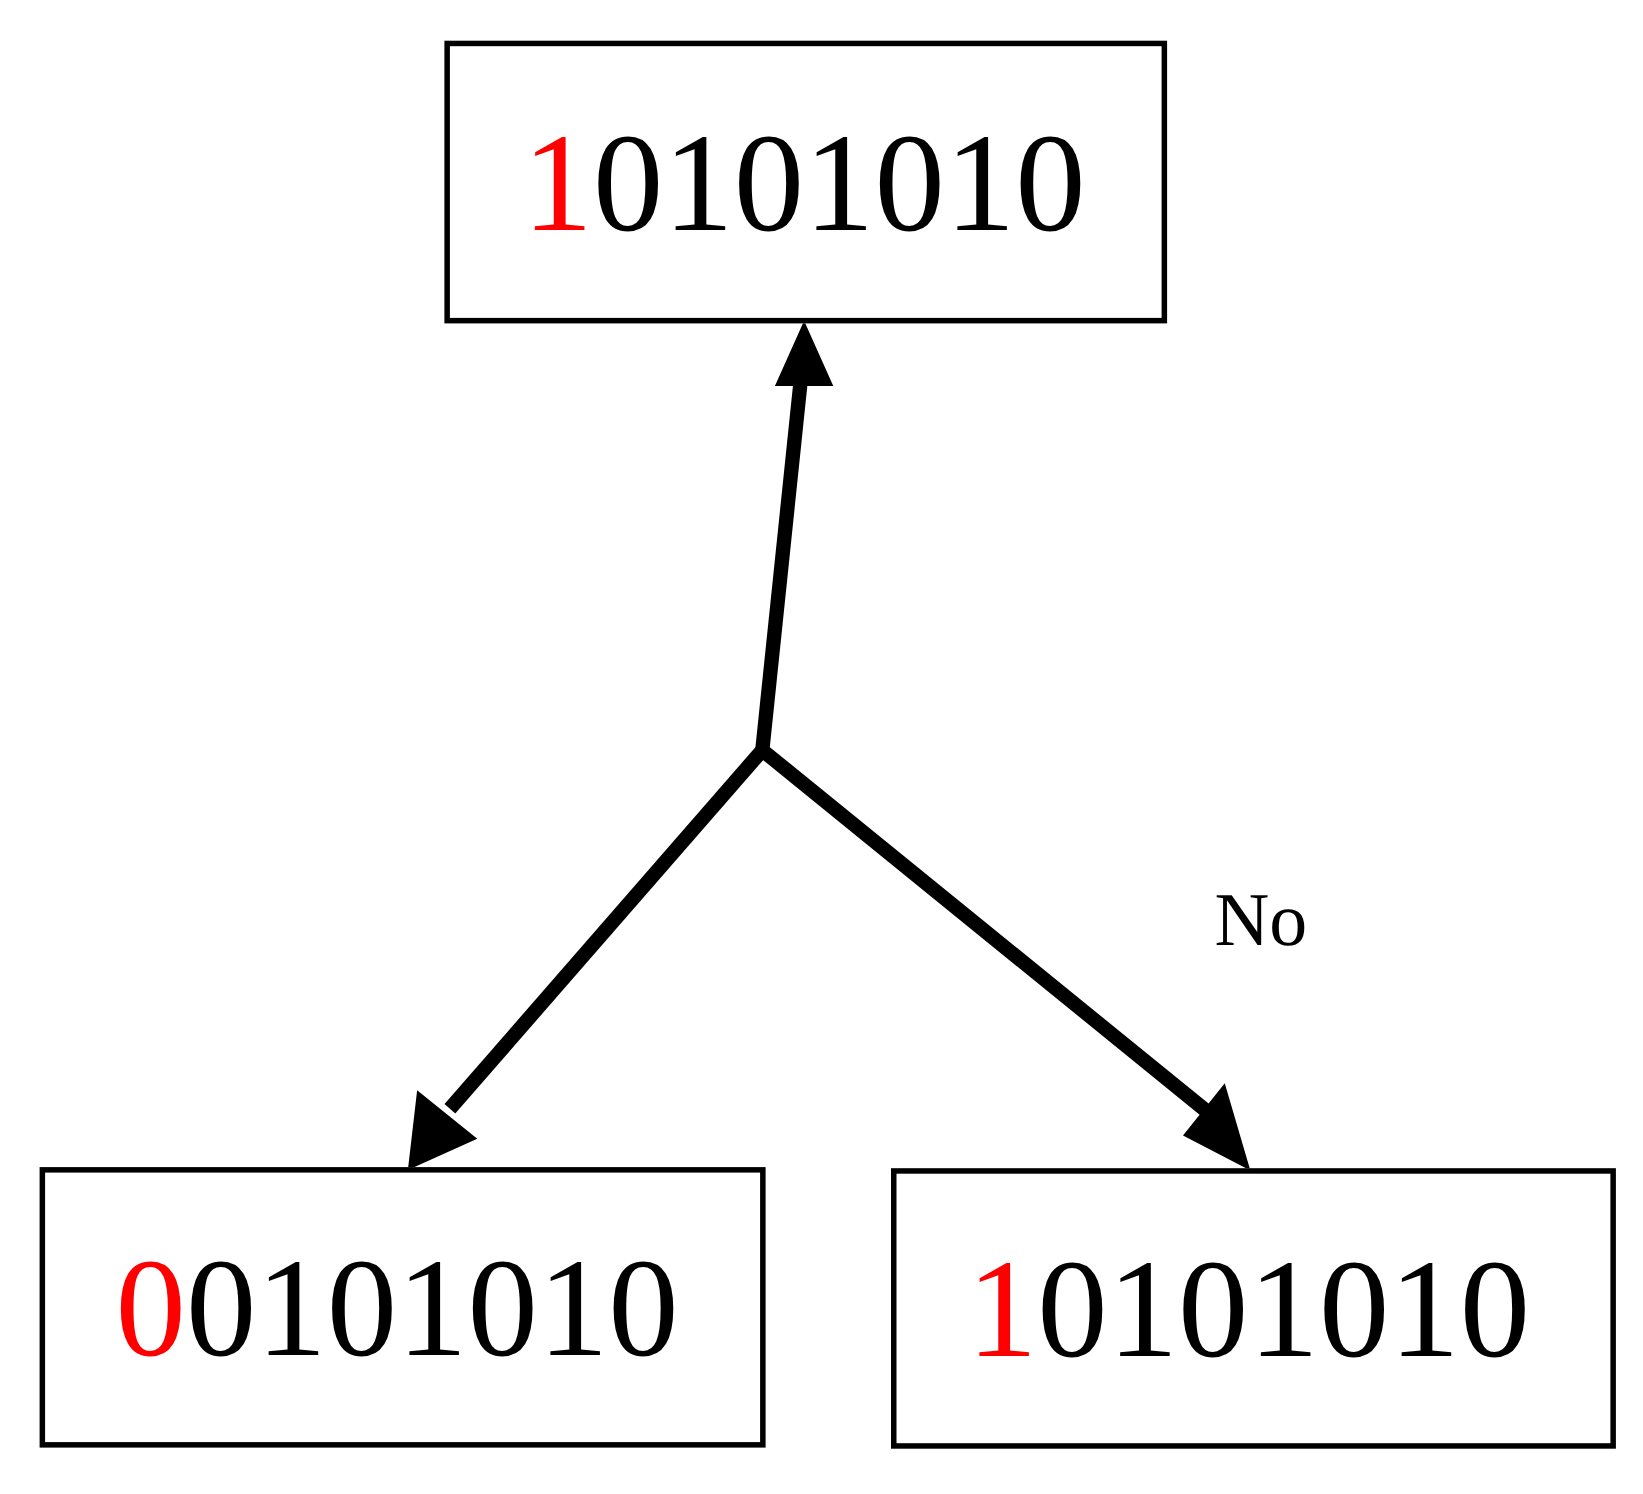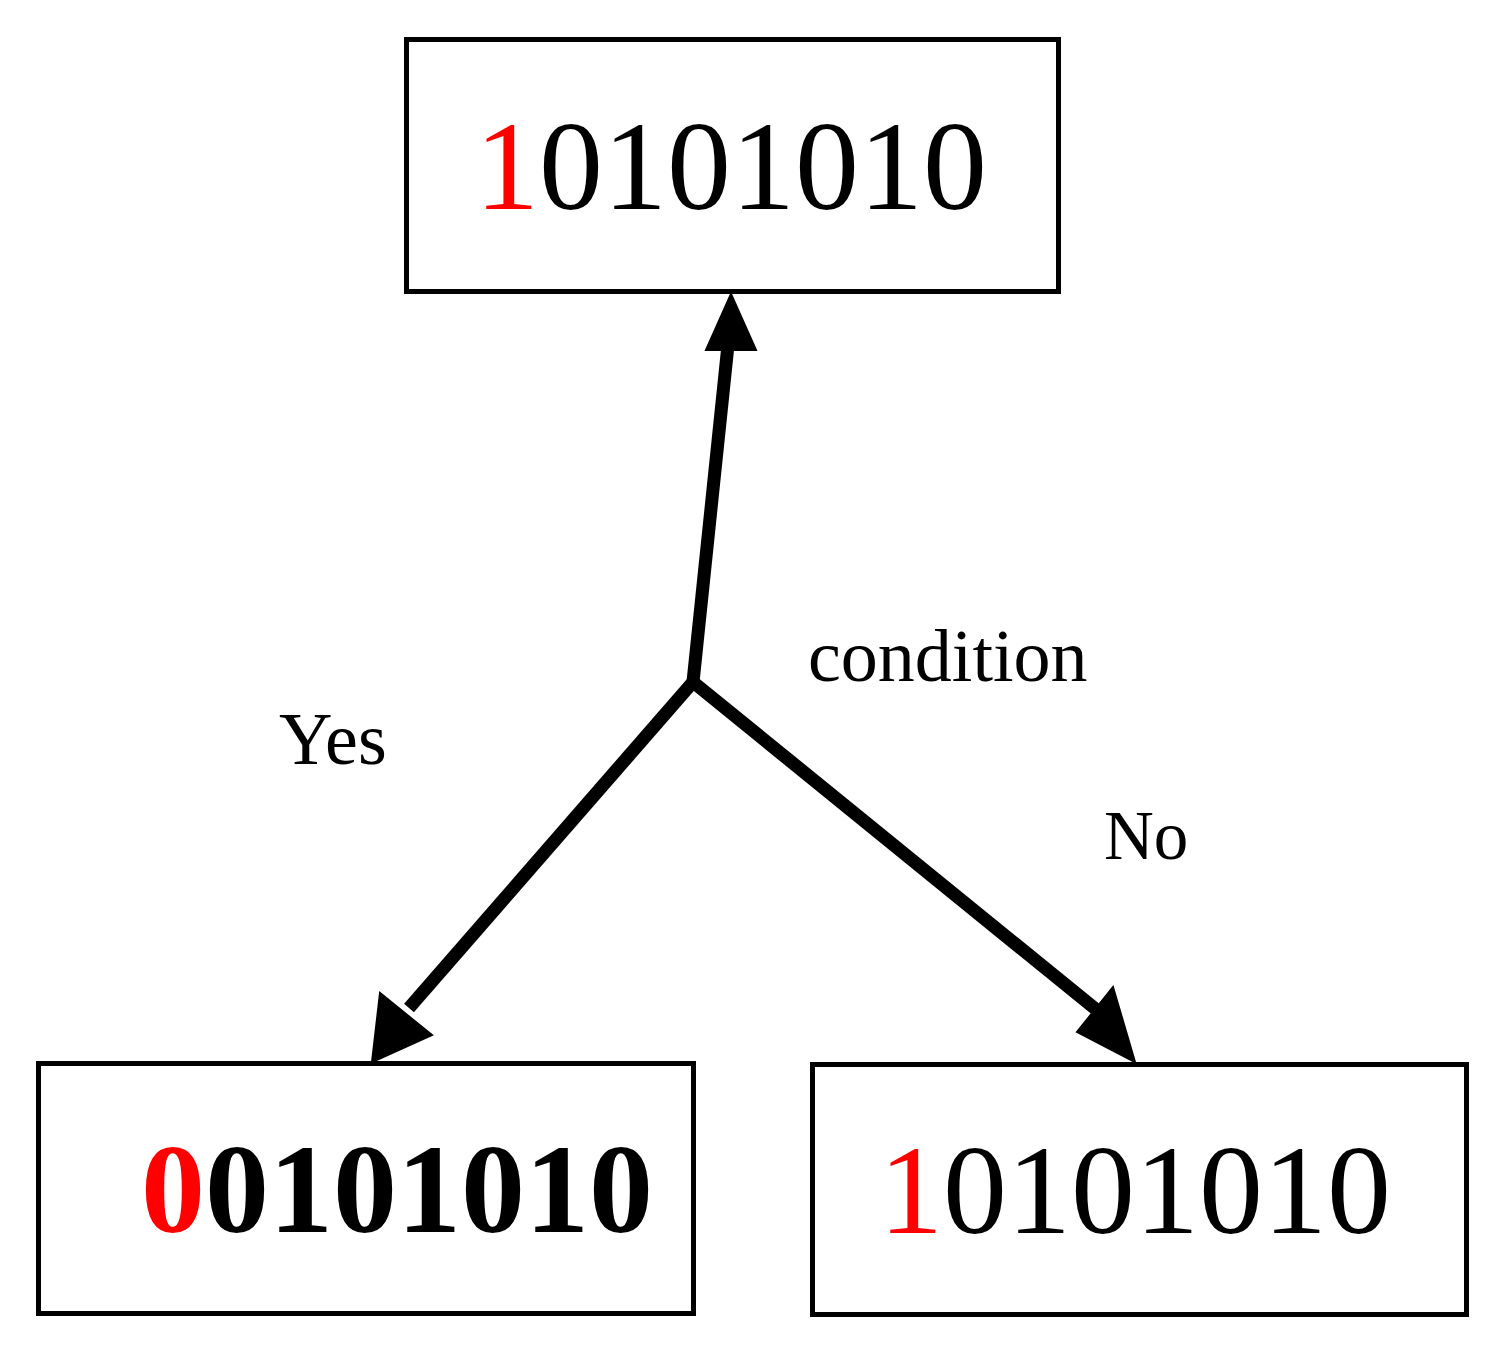--- a/index.html
+++ b/index.html
@@ -55,22 +55,21 @@
   #node-root .node-text {
     margin-left: 66px;
   }
   #node-yes {
     left: 36px;
     top: 1061px;
     width: 660px;
     height: 255px;
   }
   #node-yes .node-text {
-    margin-left: 100px;
-    font-weight: bold;
+    margin-left: 64px;
   }
   #node-no {
     left: 810px;
     top: 1062px;
     width: 659px;
     height: 255px;
   }
   #node-no .node-text {
     margin-left: 64px;
   }
@@ -130,24 +129,22 @@
       <line x1="693" y1="682" x2="1098" y2="1011" stroke="#000000" stroke-width="13" stroke-linecap="butt"></line>
       <polygon points="1135,1062 1077,1032 1113,987" fill="#000000" stroke="#000000" stroke-width="2"></polygon>
     </g>
   </svg>
 
   <div class="node-box" id="node-root">
     <span class="node-text"><span class="bit-hi">1</span><span>0101010</span></span>
   </div>
 
   <div class="edge-label" id="label-condition">
-    <span class="cond-line2">condition</span>
   </div>
 
-  <div class="edge-label" id="label-yes">Yes</div>
 
   <div class="edge-label" id="label-no">No</div>
 
   <div class="node-box" id="node-yes">
     <span class="node-text"><span class="bit-hi">0</span><span>0101010</span></span>
   </div>
 
   <div class="node-box" id="node-no">
     <span class="node-text"><span class="bit-hi">1</span><span>0101010</span></span>
   </div>

